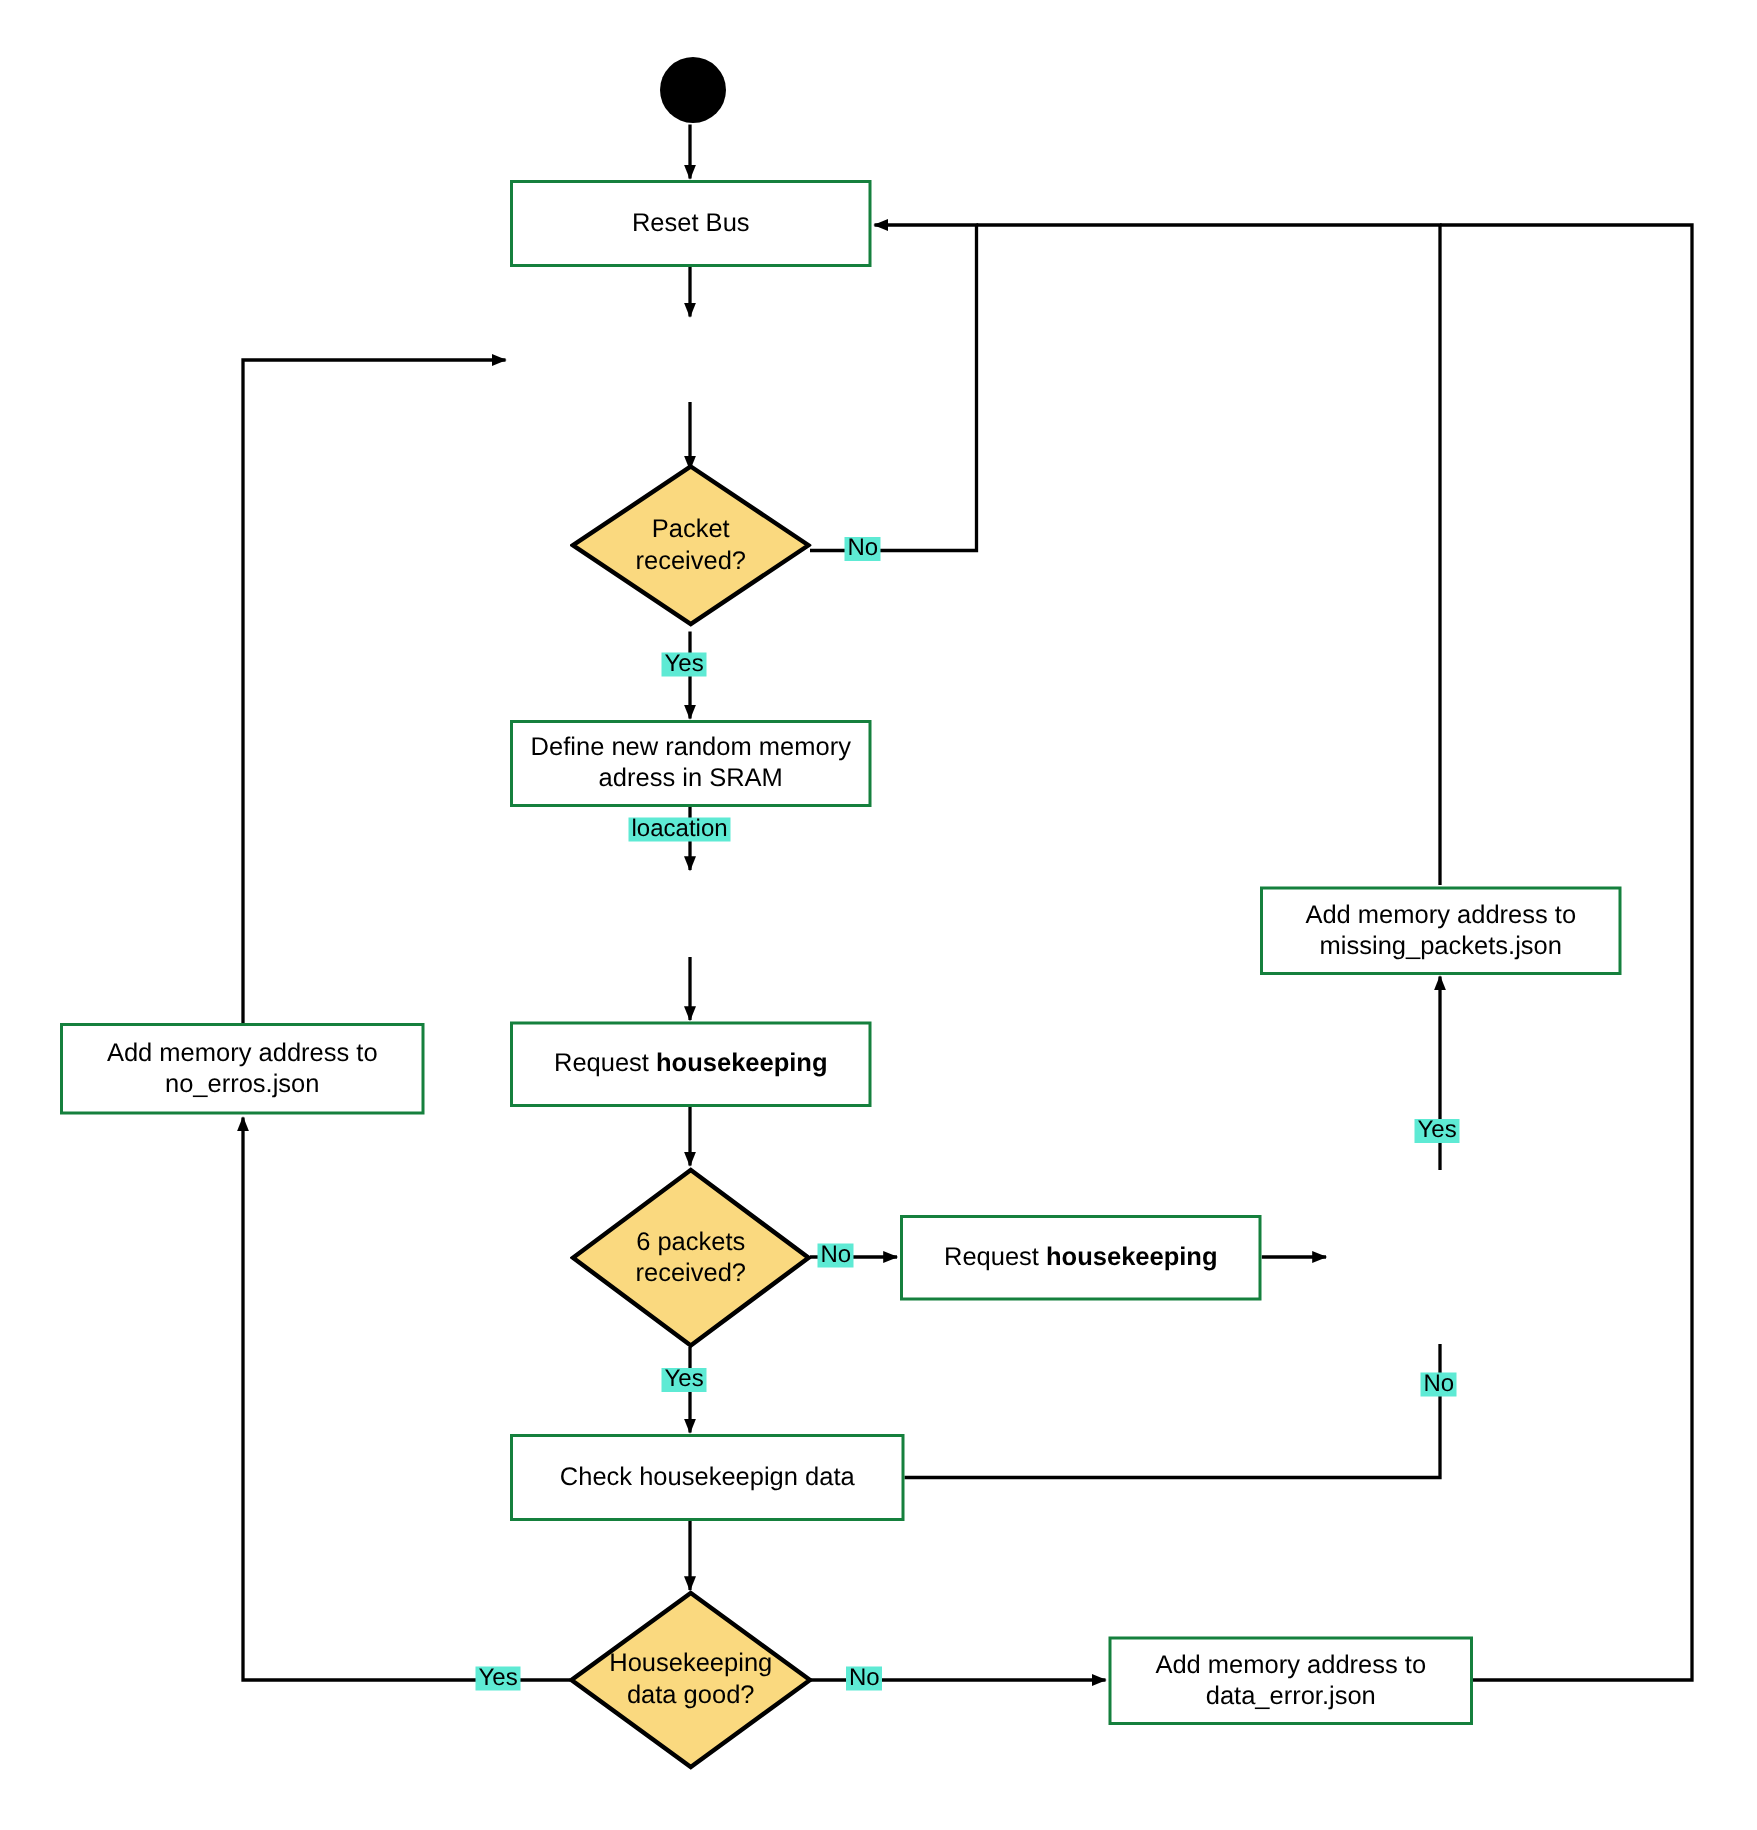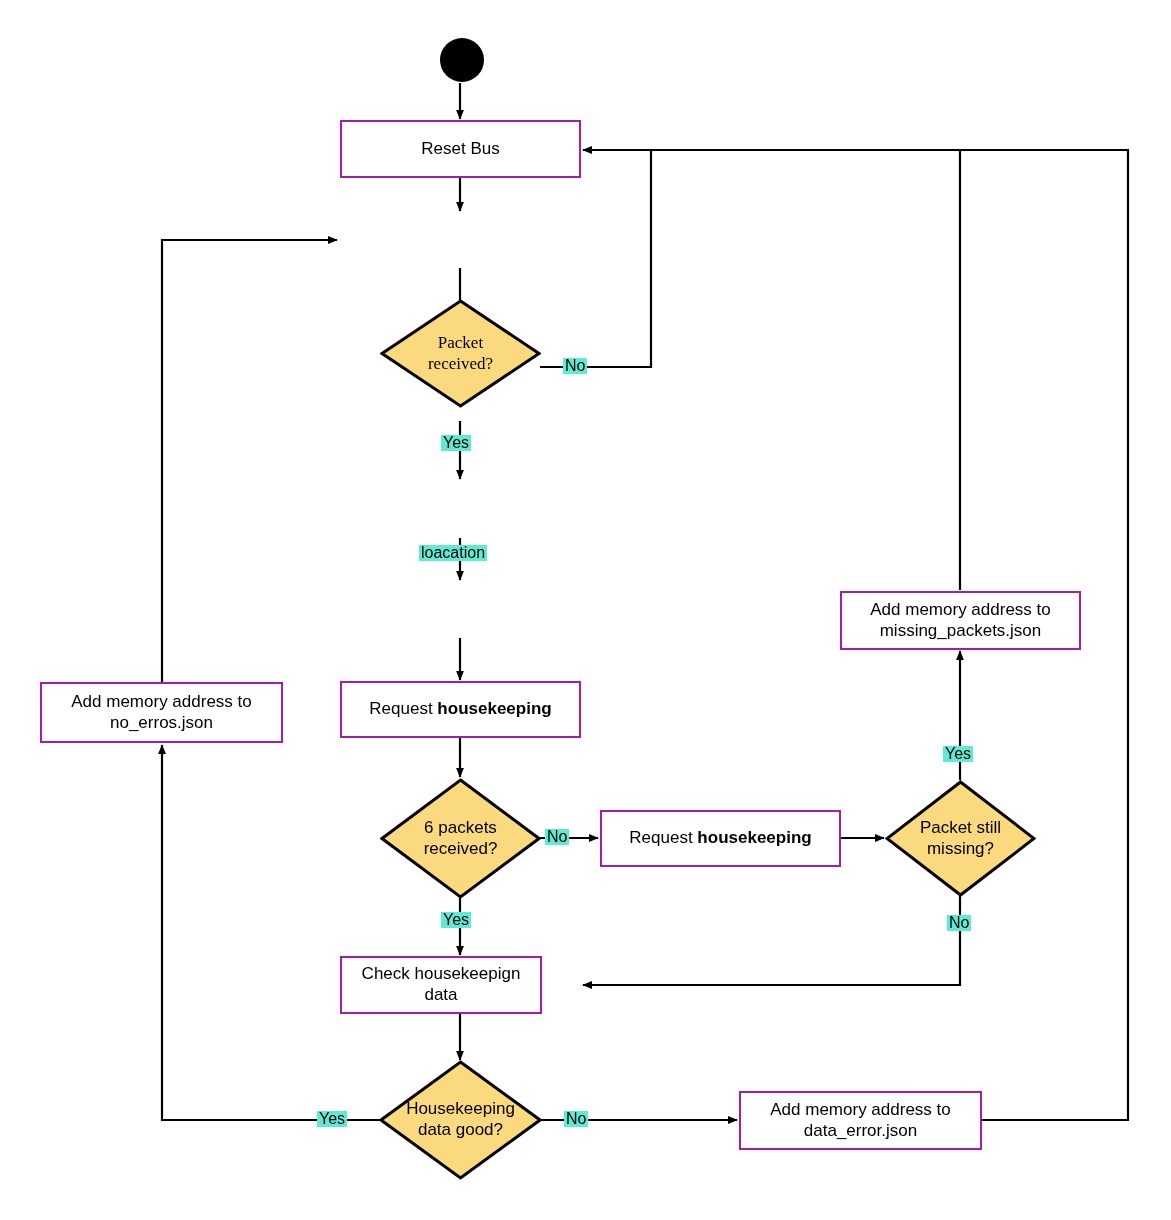--- a/index.html
+++ b/index.html
@@ -29,21 +29,21 @@
   .node {
     position: absolute;
     box-sizing: border-box;
     display: flex;
     align-items: center;
     justify-content: center;
     text-align: center;
     line-height: 1.22;
   }
   .process {
-    border: 2px solid #a21caf;
+    border: 2px solid #15803d;
     background: #ffffff;
     font-size: 17px;
   }
   .process .txt {
     padding: 0 6px;
     white-space: pre-line;
   }
   .decision {
     font-size: 17px;
   }
@@ -128,60 +128,57 @@
     </g>
   </svg>
 
   <div class="startnode" style="left:440px; top:38px; width:44px; height:44px;"></div>
 
   <div class="node process" style="left:340px; top:120px; width:241px; height:58px;">
     <span class="txt">Reset Bus</span>
   </div>
 
 
-  <div class="node decision" style="left:380px; top:299px; width:161px; height:109px;font-family:Liberation Serif, serif;">
+  <div class="node decision" style="left:380px; top:309px; width:161px; height:109px;">
     <svg class="dshape" viewBox="0 0 161 109" preserveAspectRatio="none">
       <polygon points="80.5,2 159,54.5 80.5,107 2,54.5" fill="#FAD97F" stroke="#000000" stroke-width="3" vector-effect="non-scaling-stroke"></polygon>
     </svg>
     <span class="txt">Packet
 received?</span>
   </div>
 
+  <div class="node process" style="left:340px; top:480px; width:241px; height:58px;">
+    <span class="txt">Define new random memory
+adress in SRAM</span>
+  </div>
 
 
   <div class="node process" style="left:340px; top:681px; width:241px; height:57px;">
     <span class="txt"><span>Request </span><span class="b">housekeeping</span></span>
   </div>
 
   <div class="node decision" style="left:380px; top:778px; width:161px; height:121px;">
     <svg class="dshape" viewBox="0 0 161 121" preserveAspectRatio="none">
       <polygon points="80.5,2 159,60.5 80.5,119 2,60.5" fill="#FAD97F" stroke="#000000" stroke-width="3" vector-effect="non-scaling-stroke"></polygon>
     </svg>
     <span class="txt">6 packets
 received?</span>
   </div>
 
   <div class="node process" style="left:600px; top:810px; width:241px; height:57px;">
     <span class="txt"><span>Request </span><span class="b">housekeeping</span></span>
   </div>
 
-  <div class="node decision" style="left:885px; top:780px; width:151px; height:117px;">
-    <svg class="dshape" viewBox="0 0 151 117" preserveAspectRatio="none">
-      <polygon points="75.5,2 149,58.5 75.5,115 2,58.5" fill="#FAD97F" stroke="#000000" stroke-width="3" vector-effect="non-scaling-stroke"></polygon>
-    </svg>
-    <span class="txt">Packet still
-missing?</span>
-  </div>
 
   <div class="node process" style="left:840px; top:591px; width:241px; height:59px;">
     <span class="txt">Add memory address to
 missing_packets.json</span>
   </div>
 
-  <div class="node process" style="left:340px; top:956px; width:202px; height:58px;">
+  <div class="node process" style="left:340px; top:956px; width:263px; height:58px;">
     <span class="txt">Check housekeepign data</span>
   </div>
 
   <div class="node decision" style="left:379px; top:1060px; width:163px; height:120px;">
     <svg class="dshape" viewBox="0 0 163 120" preserveAspectRatio="none">
       <polygon points="81.5,2 161,60 81.5,118 2,60" fill="#FAD97F" stroke="#000000" stroke-width="3" vector-effect="non-scaling-stroke"></polygon>
     </svg>
     <span class="txt">Housekeeping
 data good?</span>
   </div>

